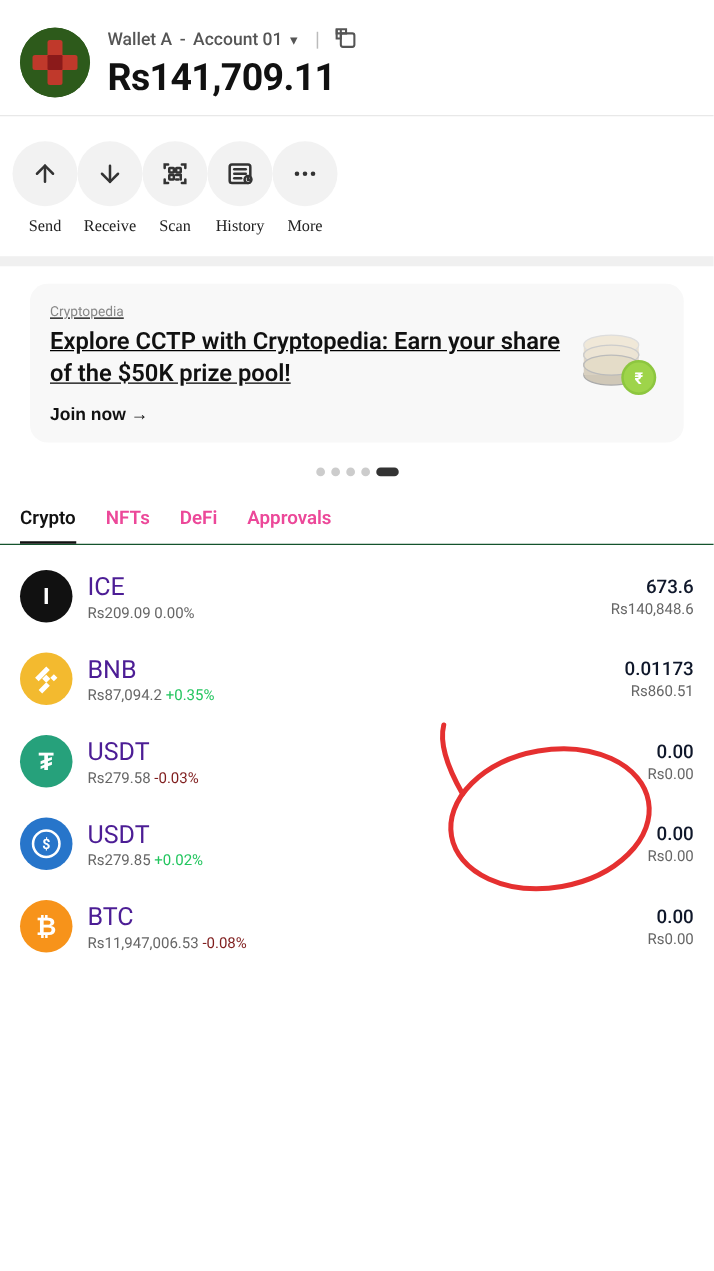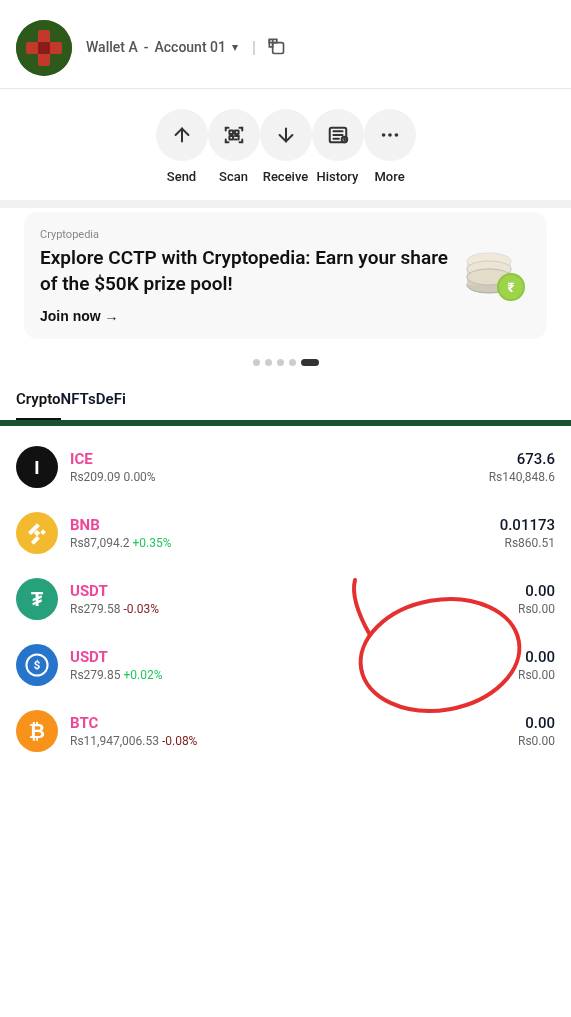--- a/index.html
+++ b/index.html
@@ -73,22 +73,23 @@
       margin: 0 0;
     }
     .thin-divider {
       height: 8px;
       background: #f0f0f0;
     }
 
     
     .actions {
       display: flex;
-      justify-content: center;
+      justify-content: flex-start;
       padding: 20px 10px 16px 10px;
+      font-family: Liberation Serif, serif;
     }
     .action-item {
       display: flex;
       flex-direction: column;
       align-items: center;
       gap: 8px;
       cursor: pointer;
     }
     .action-circle {
       width: 52px;
@@ -162,28 +163,29 @@
     }
     .dot.active {
       background: #333;
       width: 18px;
       border-radius: 4px;
     }
 
     
     .tabs {
       display: flex;
+      gap: 24px;
       padding: 0 16px;
-      border-bottom: 6px solid #14532d;
+      border-bottom: 1px solid #14532d;
       margin-bottom: 4px;
     }
     .tab {
       font-size: 15px;
       font-weight: 600;
-      color: #0f172a;
+      color: #ec4899;
       padding: 10px 0;
       cursor: pointer;
       border-bottom: 2px solid transparent;
     }
     .tab.active {
       color: #111;
       border-bottom: 2px solid #111;
     }
 
     
@@ -211,23 +213,23 @@
     .token-icon.ice { background: #111; }
     .token-icon.bnb { background: #f3ba2f; }
     .token-icon.usdt { background: #26a17b; }
     .token-icon.usdc { background: #2775ca; }
     .token-icon.btc { background: #f7931a; }
 
     .token-info {
       flex: 1;
     }
     .token-name {
-      font-size: 15px;
-      font-weight: 700;
-      color: #ec4899;
+      font-size: 20px;
+      font-weight: 400;
+      color: #4c1d95;
     }
     .token-price {
       font-size: 12px;
       color: #666;
       margin-top: 2px;
     }
     .token-price .positive { color: #22c55e; }
     .token-price .negative { color: #7f1d1d; }
     .token-price .neutral { color: #666; }
 
@@ -272,35 +274,46 @@
       <span class="dropdown-icon">▾</span>
       <span style="margin-left:8px; color:#bbb">|</span>
       <button class="copy-icon-btn">
         <svg width="20" height="20" viewBox="0 0 24 24" fill="none" stroke="#555" stroke-width="2">
           <rect x="8" y="8" width="13" height="13" rx="2"></rect>
           <path d="M4 4h9v4H4z"></path>
           <path d="M4 4v9h4V4"></path>
         </svg>
       </button>
     </div>
+    <div class="balance">Rs141,709.11</div>
   </div>
 </div>
 
 <div class="divider"></div>
 
 <div class="actions">
 
   <div class="action-item">
     <div class="action-circle">
       <svg class="svg-icon" viewBox="0 0 24 24" fill="none" stroke="#333" stroke-width="2.2" stroke-linecap="round">
         <line x1="12" y1="19" x2="12" y2="5"></line>
         <polyline points="5,12 12,5 19,12"></polyline>
       </svg>
     </div>
     <span class="action-label">Send</span>
+  </div>
+
+  <div class="action-item">
+    <div class="action-circle">
+      <svg class="svg-icon" viewBox="0 0 24 24" fill="none" stroke="#333" stroke-width="2.2" stroke-linecap="round">
+        <line x1="12" y1="5" x2="12" y2="19"></line>
+        <polyline points="5,12 12,19 19,12"></polyline>
+      </svg>
+    </div>
+    <span class="action-label">Receive</span>
   </div>
 
   <div class="action-item">
     <div class="action-circle">
       <svg class="svg-icon" viewBox="0 0 24 24" fill="none" stroke="#333" stroke-width="2.2" stroke-linecap="round">
         <path d="M3 7V4h3"></path>
         <path d="M21 7V4h-3"></path>
         <path d="M3 17v3h3"></path>
         <path d="M21 17v3h-3"></path>
         <rect x="7" y="7" width="4" height="4" rx="0.5"></rect>
@@ -310,30 +323,20 @@
         <line x1="17" y1="13" x2="17" y2="17"></line>
         <line x1="13" y1="17" x2="15" y2="17"></line>
       </svg>
     </div>
     <span class="action-label">Scan</span>
   </div>
 
   <div class="action-item">
     <div class="action-circle">
       <svg class="svg-icon" viewBox="0 0 24 24" fill="none" stroke="#333" stroke-width="2.2" stroke-linecap="round">
-        <line x1="12" y1="5" x2="12" y2="19"></line>
-        <polyline points="5,12 12,19 19,12"></polyline>
-      </svg>
-    </div>
-    <span class="action-label">Receive</span>
-  </div>
-
-  <div class="action-item">
-    <div class="action-circle">
-      <svg class="svg-icon" viewBox="0 0 24 24" fill="none" stroke="#333" stroke-width="2.2" stroke-linecap="round">
         <rect x="3" y="4" width="18" height="16" rx="2"></rect>
         <line x1="7" y1="8" x2="17" y2="8"></line>
         <line x1="7" y1="12" x2="17" y2="12"></line>
         <line x1="7" y1="16" x2="13" y2="16"></line>
         <circle cx="19" cy="17" r="3" fill="#fff" stroke="#333"></circle>
         <line x1="19" y1="15.5" x2="19" y2="17.2"></line>
         <line x1="19" y1="17.2" x2="20.3" y2="17.2"></line>
       </svg>
     </div>
     <span class="action-label">History</span>
@@ -347,21 +350,21 @@
         <circle cx="19" cy="12" r="2"></circle>
       </svg>
     </div>
     <span class="action-label">More</span>
   </div>
 
 </div>
 
 <div class="thin-divider"></div>
 
-<div style="padding: 4px 12px 0 12px;">
+<div style="padding: 14px 12px 0 12px; text-decoration: underline;">
   <div class="banner">
     <div class="banner-content">
       <div class="banner-tag">Cryptopedia</div>
       <div class="banner-title">Explore CCTP with Cryptopedia: Earn your share of the $50K prize pool!</div>
       <button class="join-btn">Join now →</button>
     </div>
     <div class="banner-graphic">
       
       <svg viewBox="0 0 80 72" width="80" height="72" xmlns="http://www.w3.org/2000/svg">
 
@@ -391,20 +394,21 @@
   <div class="dot"></div>
   <div class="dot"></div>
   <div class="dot"></div>
   <div class="dot active"></div>
 </div>
 
 <div class="tabs">
   <div class="tab active">Crypto</div>
   <div class="tab">NFTs</div>
   <div class="tab">DeFi</div>
+  <div class="tab">Approvals</div>
 </div>
 
 <div class="token-list">
 
   <div class="token-item" style="position:relative;">
     <div class="token-icon ice">I</div>
     <div class="token-info">
       <div class="token-name">ICE</div>
       <div class="token-price">
         <span>Rs209.09</span>

